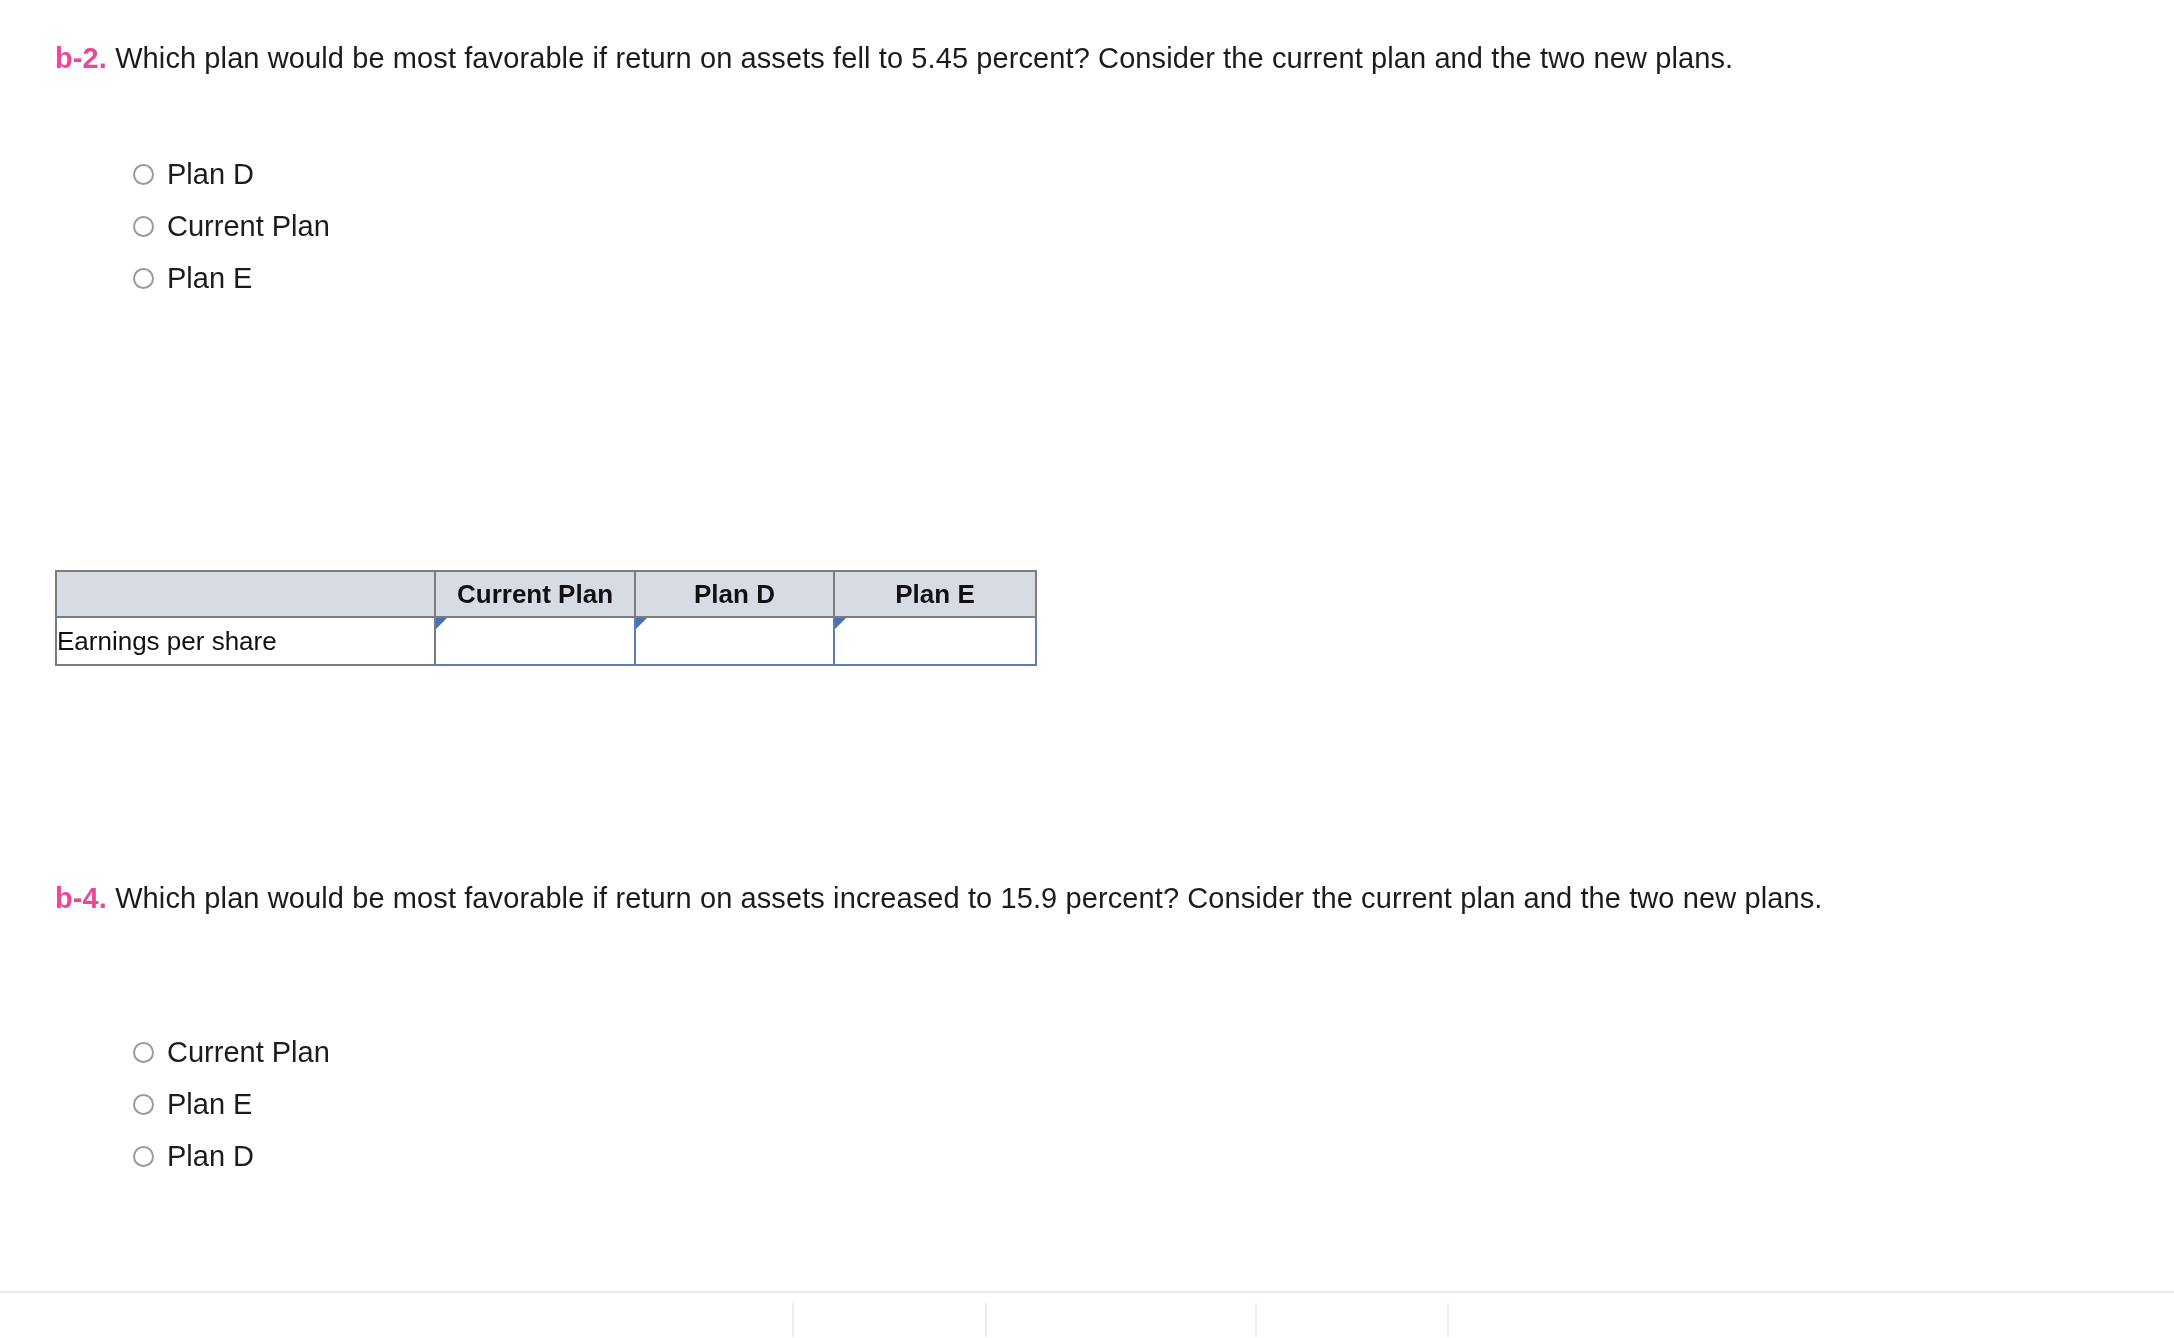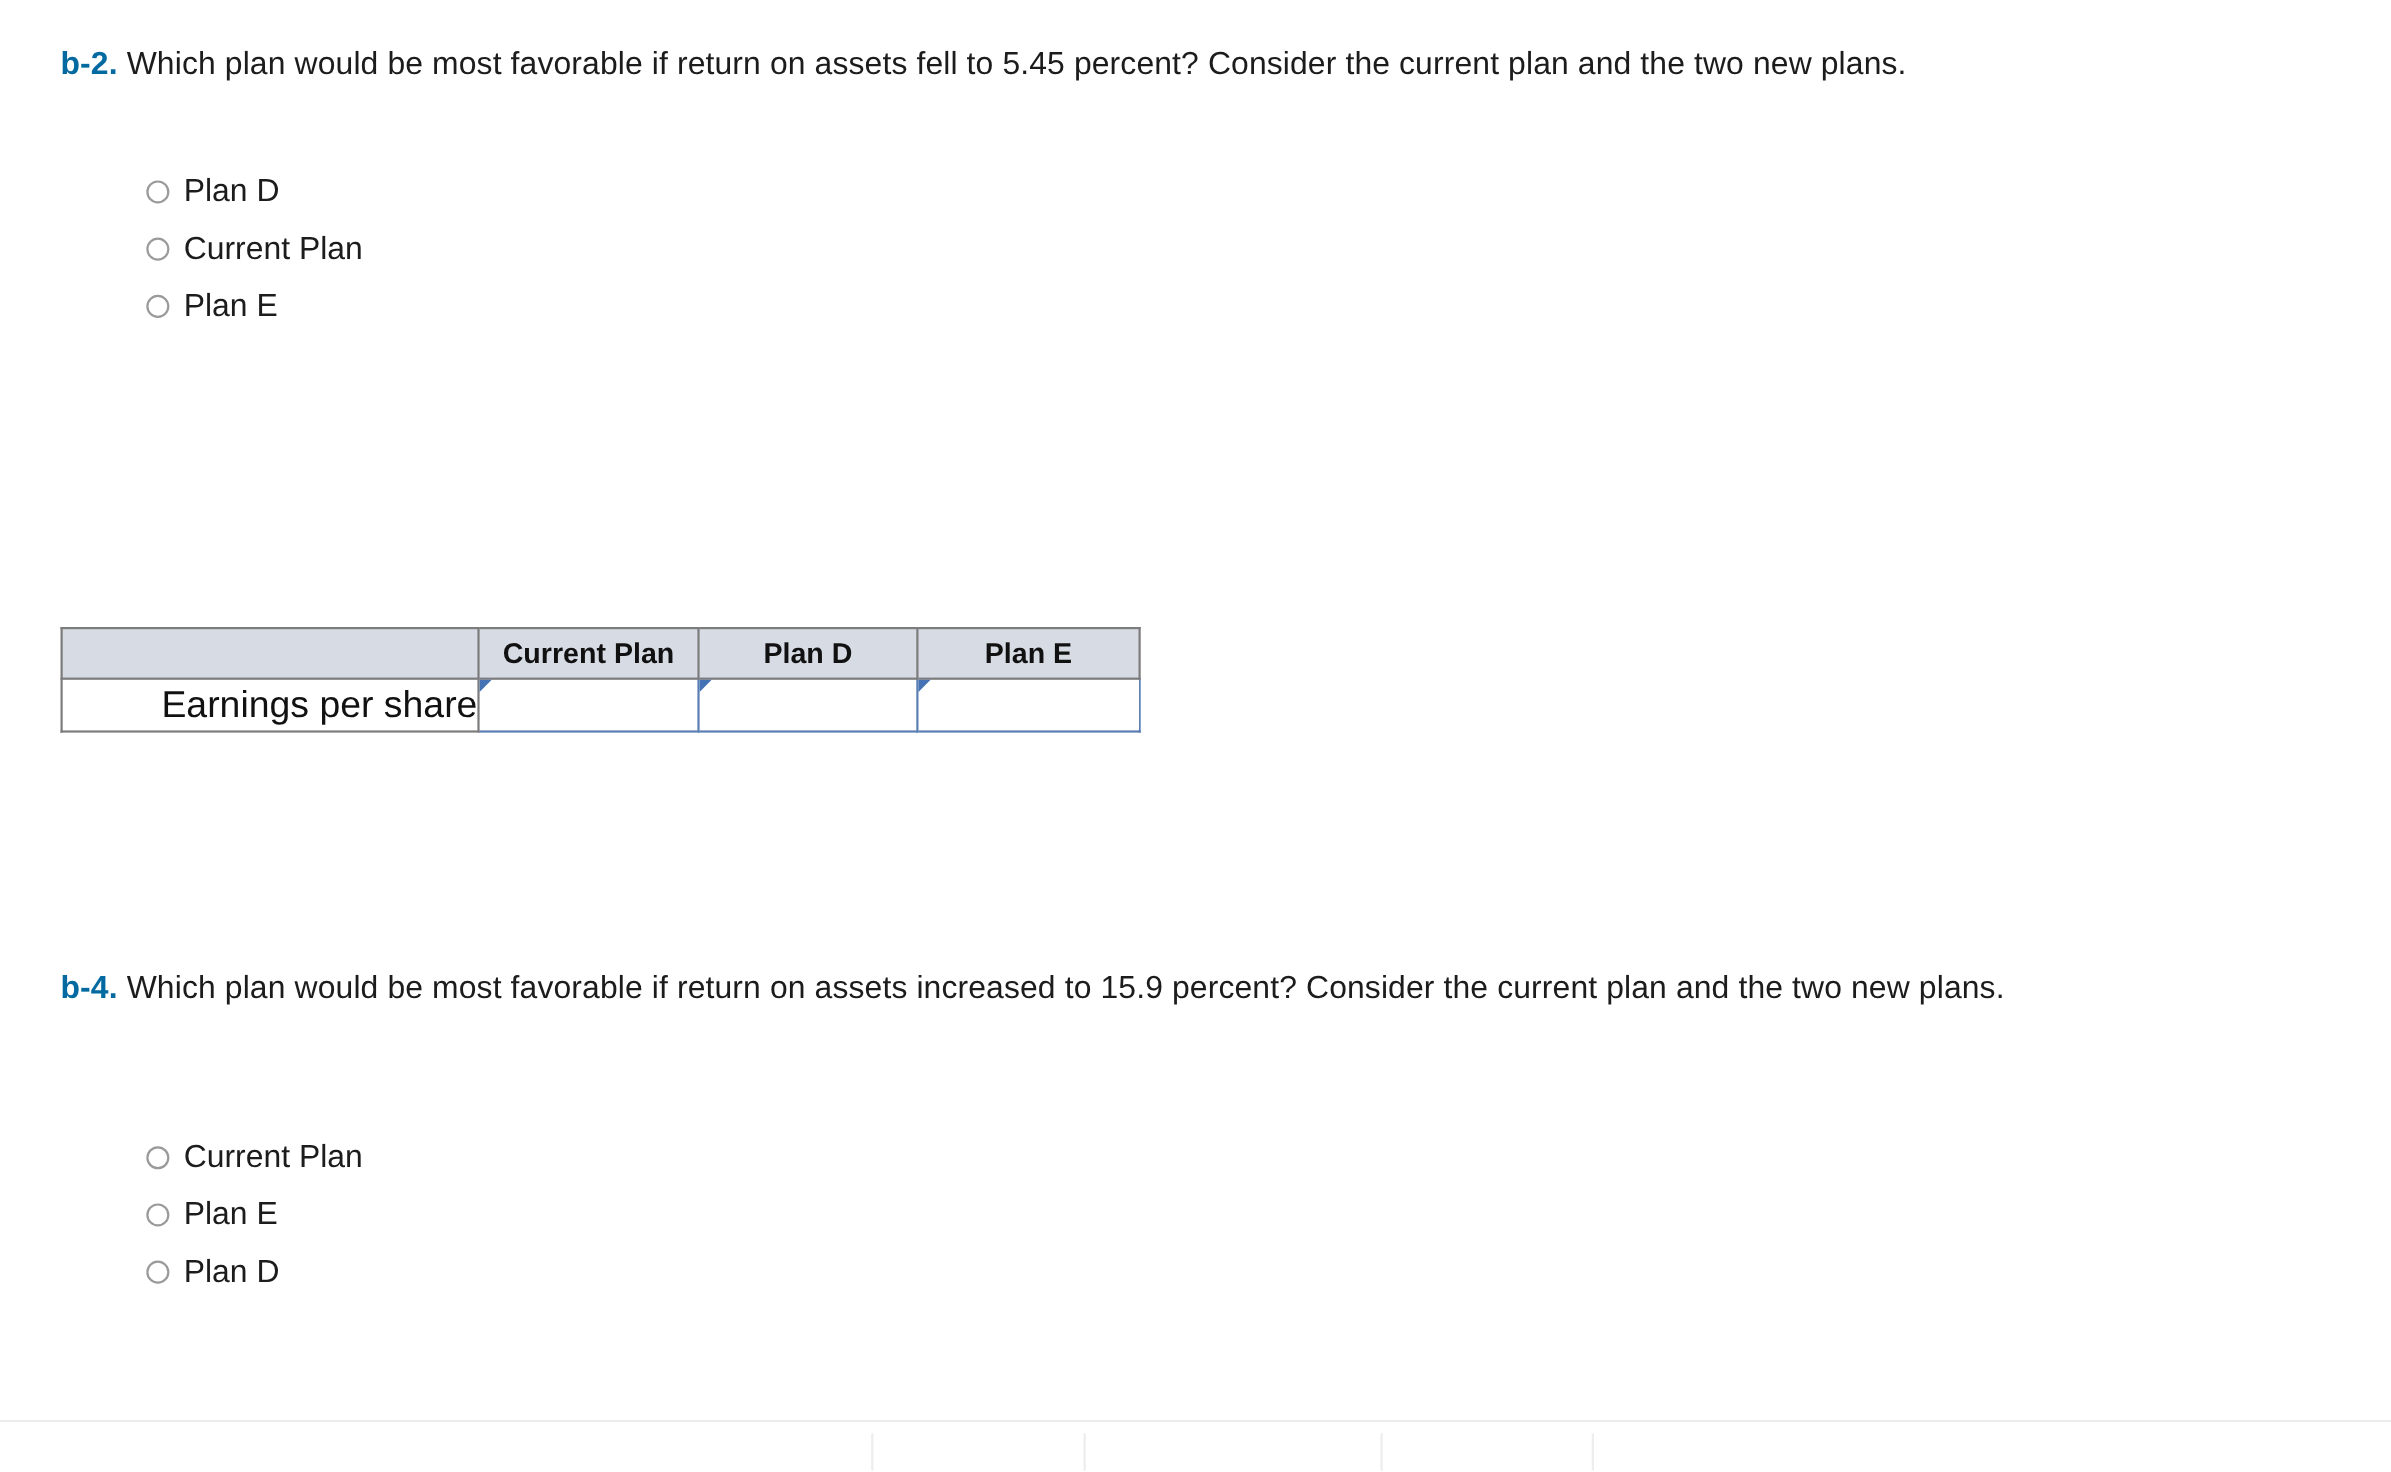--- a/index.html
+++ b/index.html
@@ -27,21 +27,21 @@
   
   .question {
     position: absolute;
     font-size: 29px;
     line-height: 37px;
     color: #1c1c1c;
     letter-spacing: 0.1px;
   }
   .q-label {
     font-weight: bold;
-    color: #0369a1;
+    color: #ec4899;
   }
   .q-text { font-weight: normal; }
 
   .note {
     color: #9c2b22;
     font-weight: bold;
     font-size: 28px;
     line-height: 37px;
     display: block;
   }
@@ -94,23 +94,23 @@
   }
   .th-blank {
     background: #d6dbe4;
     border: 2px solid #7c7c7c;
     box-sizing: border-box;
   }
   .row-label-cell {
     border: 2px solid #7c7c7c;
     background: #ffffff;
     height: 48px;
-    font-size: 34px;
+    font-size: 26px;
     color: #111111;
-    text-align: right;
+    text-align: left;
     vertical-align: middle;
     padding-left: 9px;
     box-sizing: border-box;
   }
   .input-cell {
     border: 2px solid #5b7fb4;
     background: #ffffff;
     height: 48px;
     box-sizing: border-box;
     position: relative;

